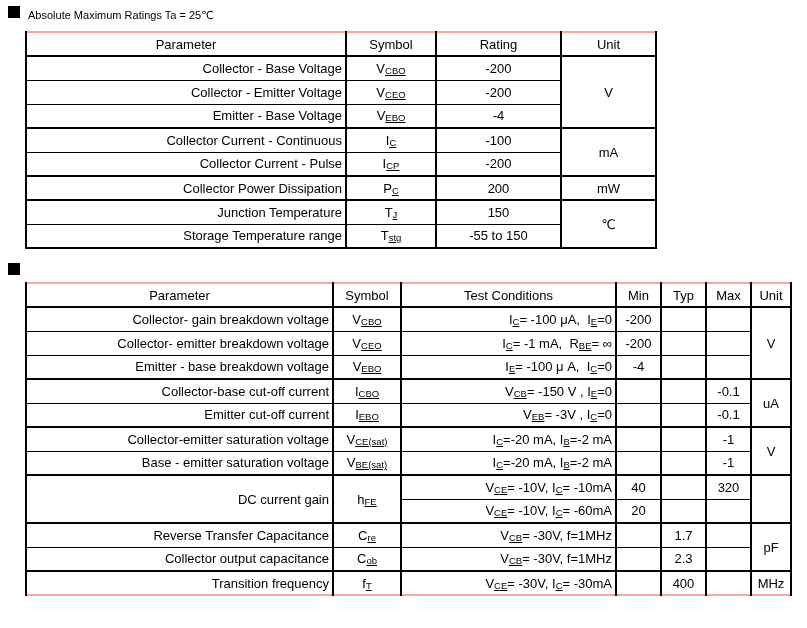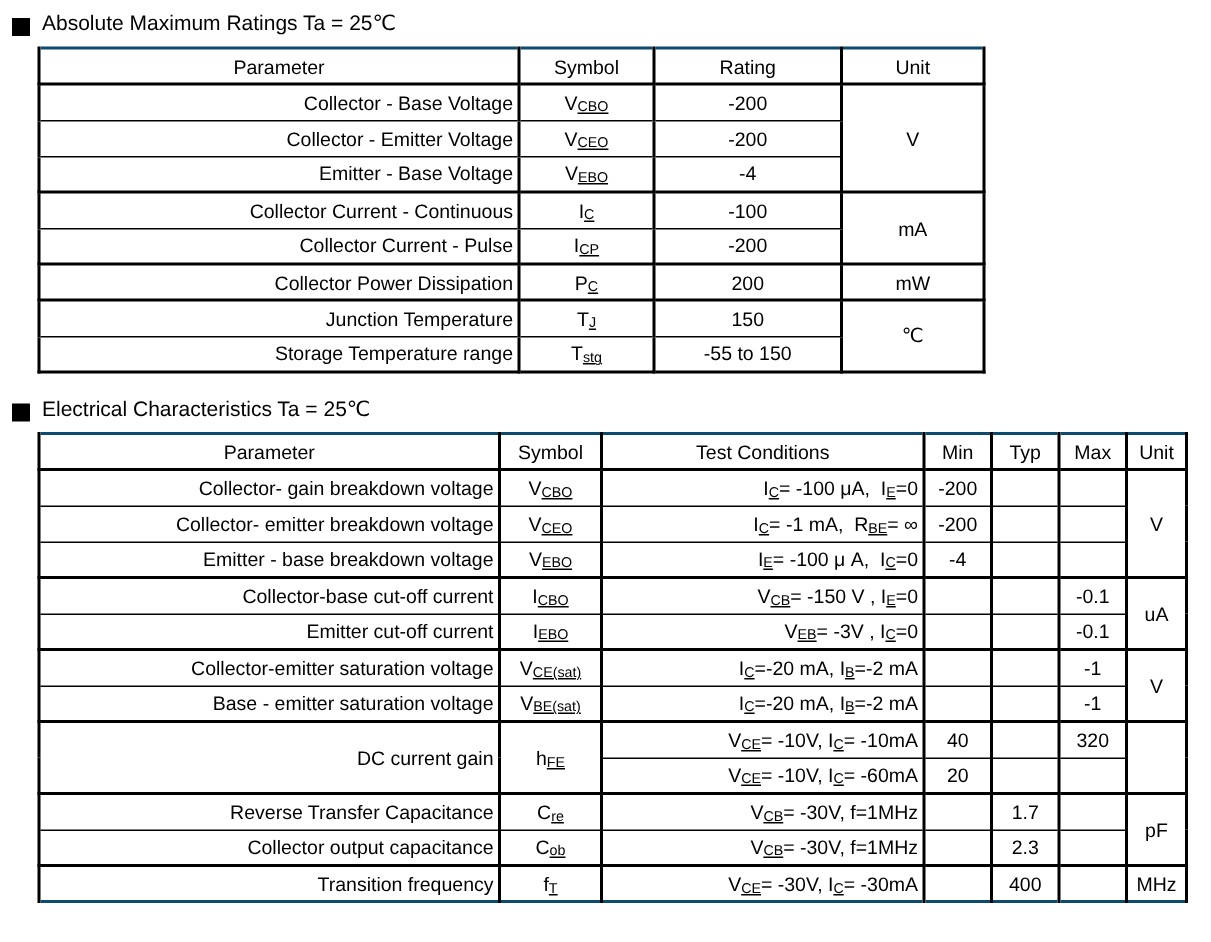--- a/index.html
+++ b/index.html
@@ -4,30 +4,30 @@
 <style>
   * { box-sizing: border-box; }
   html, body { margin: 0; padding: 0; }
   body {
     width: 807px; height: 628px;
     background: #ffffff; color: #000000;
     font-family: "Liberation Sans", "DejaVu Sans", sans-serif;
     padding: 6px 0 0 8px; overflow: hidden;
   }
   .section-title {
-    display: flex; align-items: flex-end;
-    font-size: 14px; line-height: 18px;
+    display: flex; align-items: flex-start;
+    font-size: 11px; line-height: 18px;
     margin: 0 0 7px 0;
   }
   .sq { width: 12px; height: 12px; background: #000; margin-right: 8px; flex: 0 0 auto; }
   .title-gap { margin-top: 14px; }
 
   table {
     border-collapse: collapse; table-layout: fixed;
-    margin-left: 17px; border: 2px solid #0c4a6e; padding-left: 16px;
+    margin-left: 17px; border: 2px solid #fca5a5; padding-left: 16px;
   }
   #t1 { width: 630px; }
   #t2 { width: 765px; }
   th, td {
     border: 1px solid #000;
     border-left-width: 2px; border-right-width: 2px;
     font-size: 13px; font-weight: 400;
     height: 24px; padding: 0 3px;
     text-align: center; vertical-align: middle;
     white-space: nowrap; overflow: hidden;
@@ -107,21 +107,20 @@
     <tr class="grp">
       <td class="l">Storage Temperature range</td>
       <td>T<sub>stg</sub></td>
       <td>-55 to 150</td>
     </tr>
   </tbody>
 </table>
 
 <div class="section-title title-gap">
   <span class="sq"></span>
-  <span>Electrical Characteristics Ta = 25℃</span>
 </div>
 
 <table id="t2">
   <colgroup>
       <col style="width:307px">
       <col style="width:68px">
       <col style="width:215px">
       <col style="width:45px">
       <col style="width:45px">
       <col style="width:45px">

